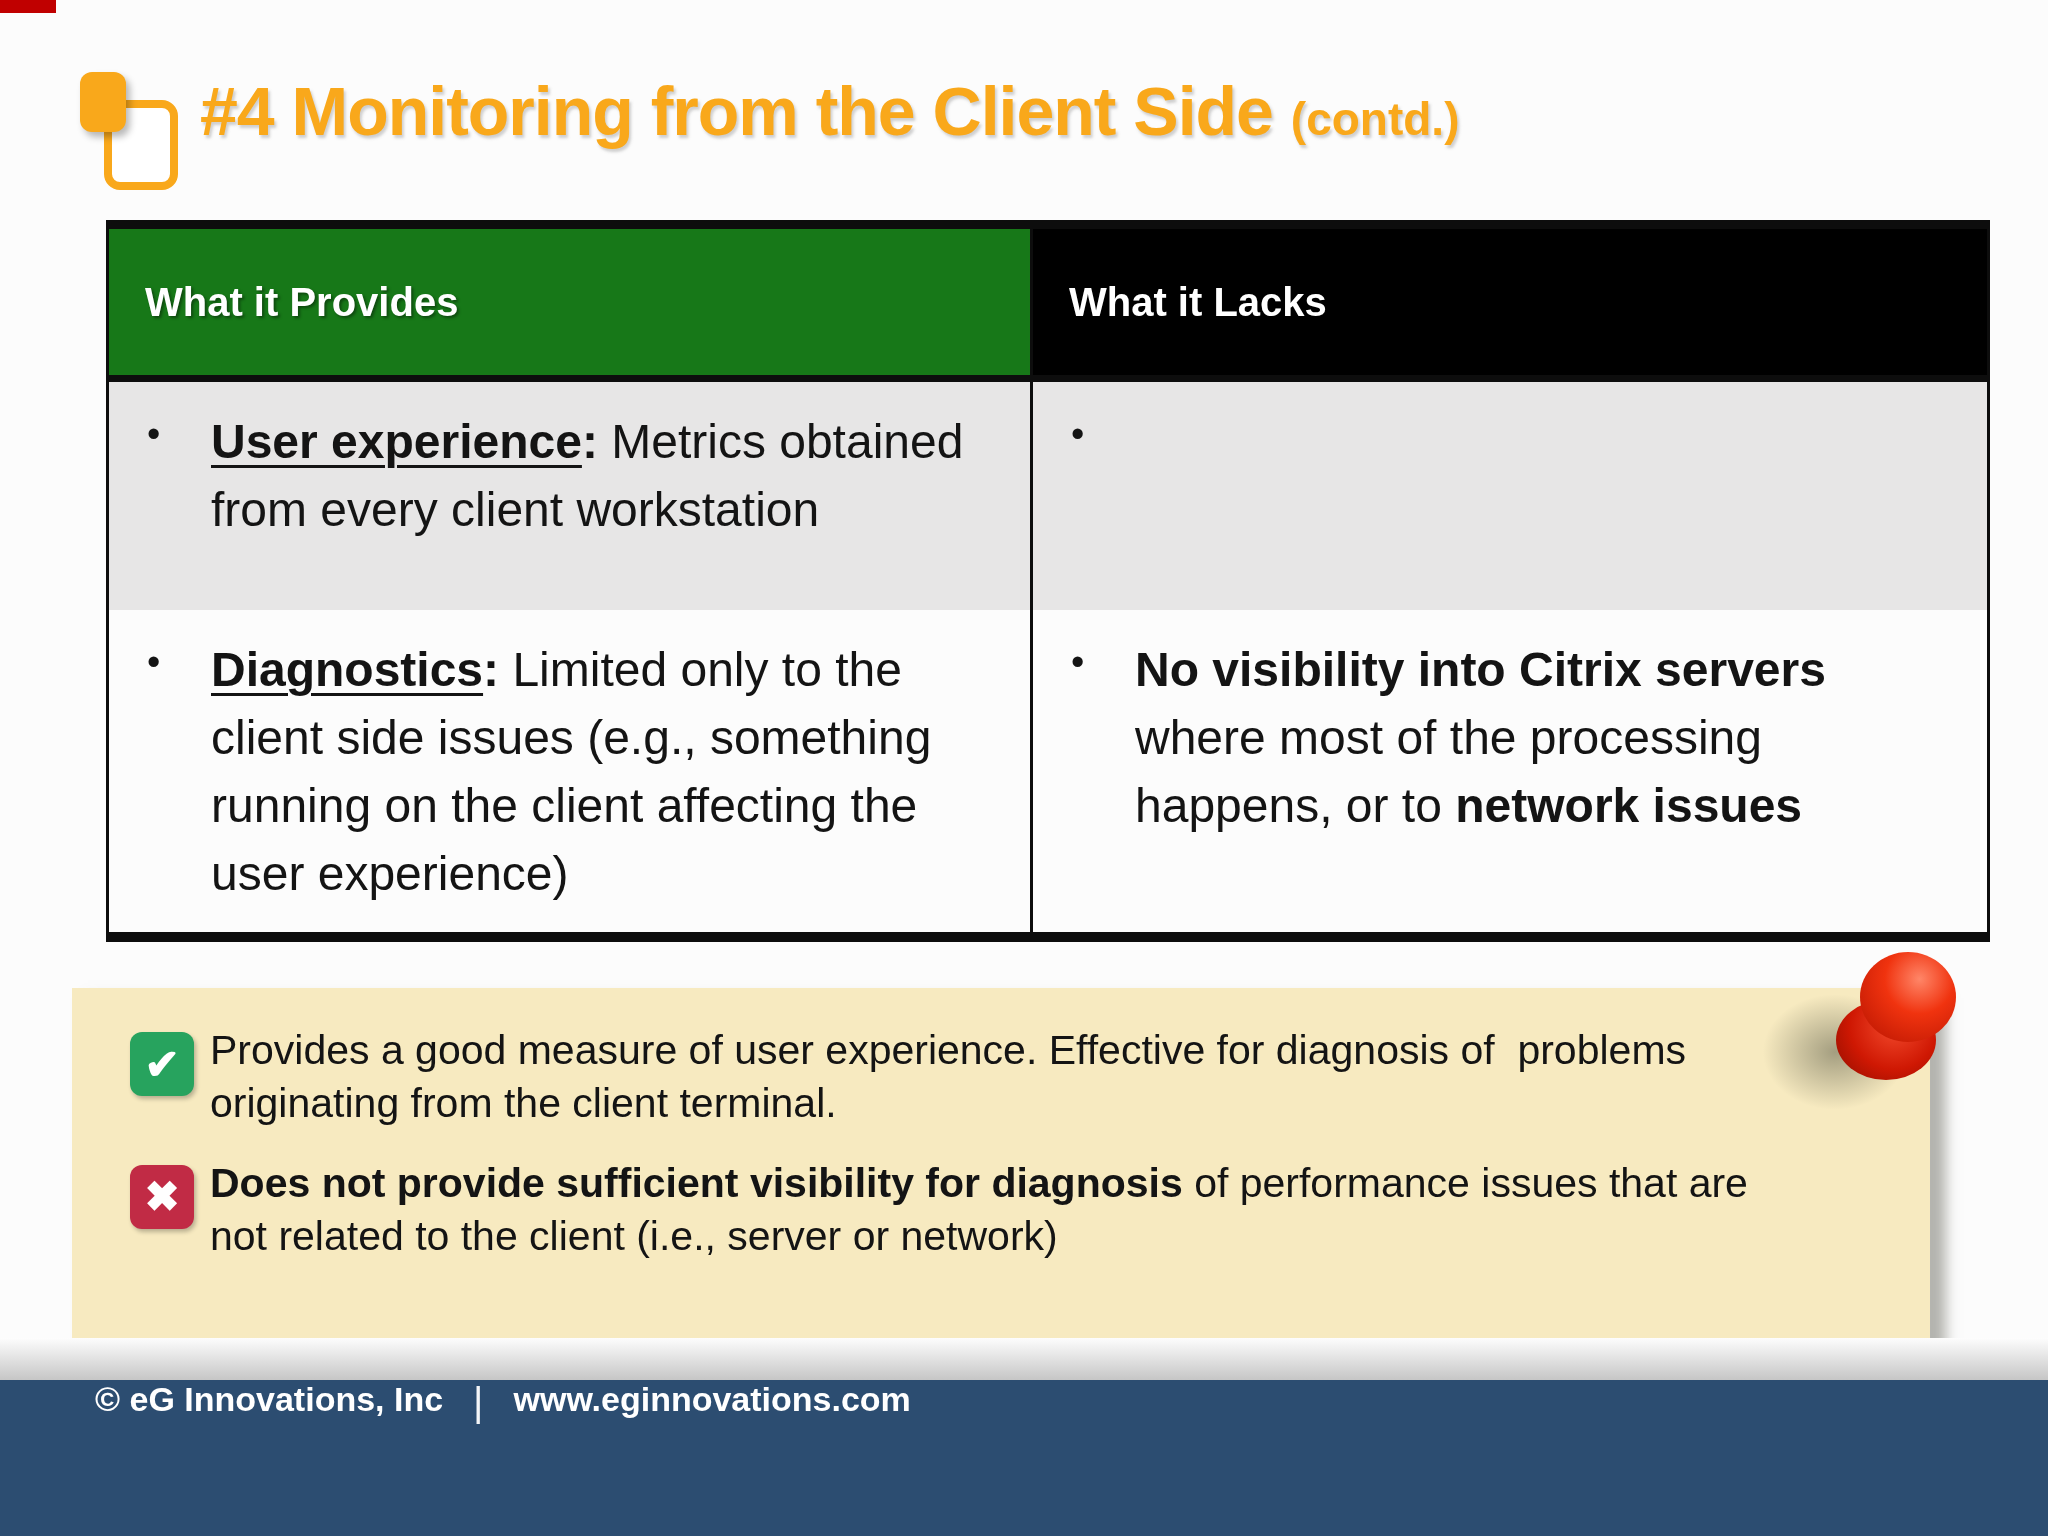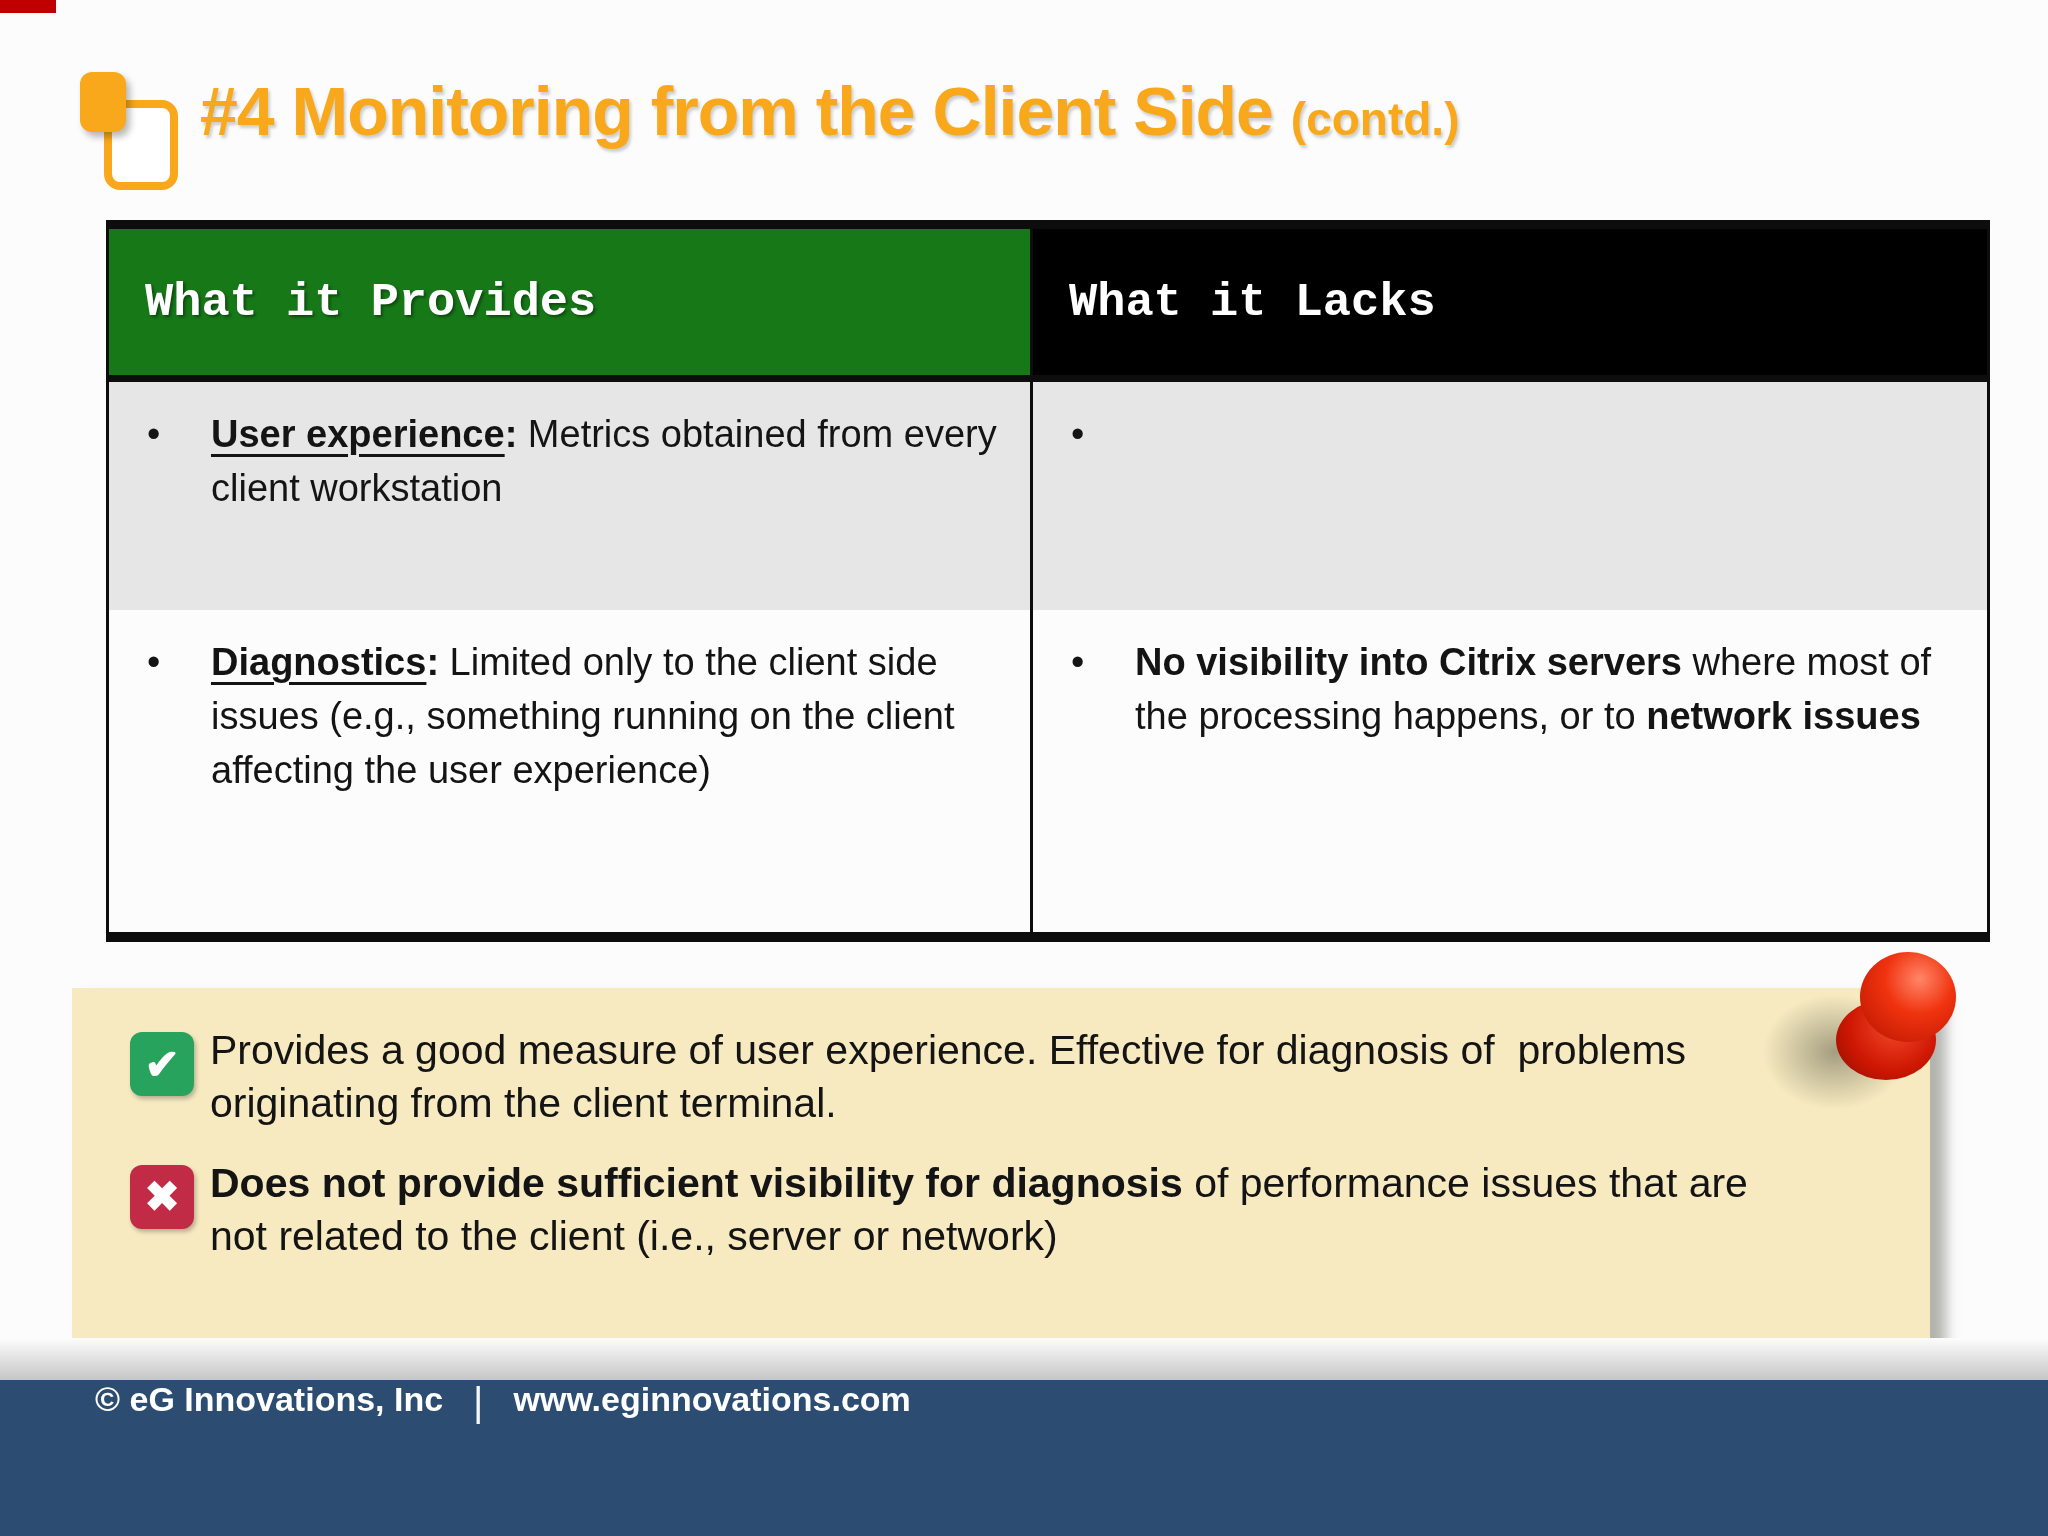--- a/index.html
+++ b/index.html
@@ -23,30 +23,30 @@
   .title .suffix{font-size:46px;letter-spacing:0;margin-top:40px;}
 
   
   .cmp-table{position:absolute;left:106px;top:220px;width:1884px;box-sizing:border-box;
     border:3px solid #0d0d0d;border-top-width:9px;border-bottom-width:10px;background:#FCFCFC;}
   .trow{display:flex;}
   .thead{border-bottom:7px solid #0d0d0d;}
   .tcell-l{width:924px;box-sizing:border-box;border-right:3px solid #0d0d0d;}
   .tcell-r{flex:1;box-sizing:border-box;}
   .th{height:146px;display:flex;align-items:center;padding-left:36px;
-    color:#fff;font-size:47px;font-weight:bold;text-shadow:2px 2px 3px rgba(0,0,0,.4);font-family:Liberation Mono, monospace;}
+    color:#fff;font-size:40px;font-weight:bold;text-shadow:2px 2px 3px rgba(0,0,0,.4);}
   .th-provides{background:#177818;}
   .th-lacks{background:#000000;}
   .row-gray{background:#E7E6E6;}
   .row-white{background:#FCFCFC;}
   .row1 .bcell{min-height:228px;}
   .row2 .bcell{min-height:322px;}
   .bcell{box-sizing:border-box;padding:26px 30px 20px 26px;display:flex;}
   .bullet{width:64px;flex:0 0 64px;font-size:38px;line-height:1.42;padding-left:12px;}
-  .btext{flex:1;font-size:38px;line-height:1.42;}
+  .btext{flex:1;font-size:48px;line-height:1.42;}
   .term{font-weight:bold;text-decoration:underline;text-decoration-thickness:3px;text-underline-offset:7px;}
   .sep{font-weight:bold;}
   .bold{font-weight:bold;}
 
   
   .note{position:absolute;left:72px;top:988px;width:1858px;height:356px;
     background:#F7EAC0;box-shadow:16px 10px 12px rgba(110,110,100,.5);}
   .note-inner{padding:36px 150px 0 58px;}
   .note-item{display:flex;margin-bottom:26px;}
   .note-icon{flex:0 0 64px;width:64px;height:64px;border-radius:12px;margin-top:8px;

